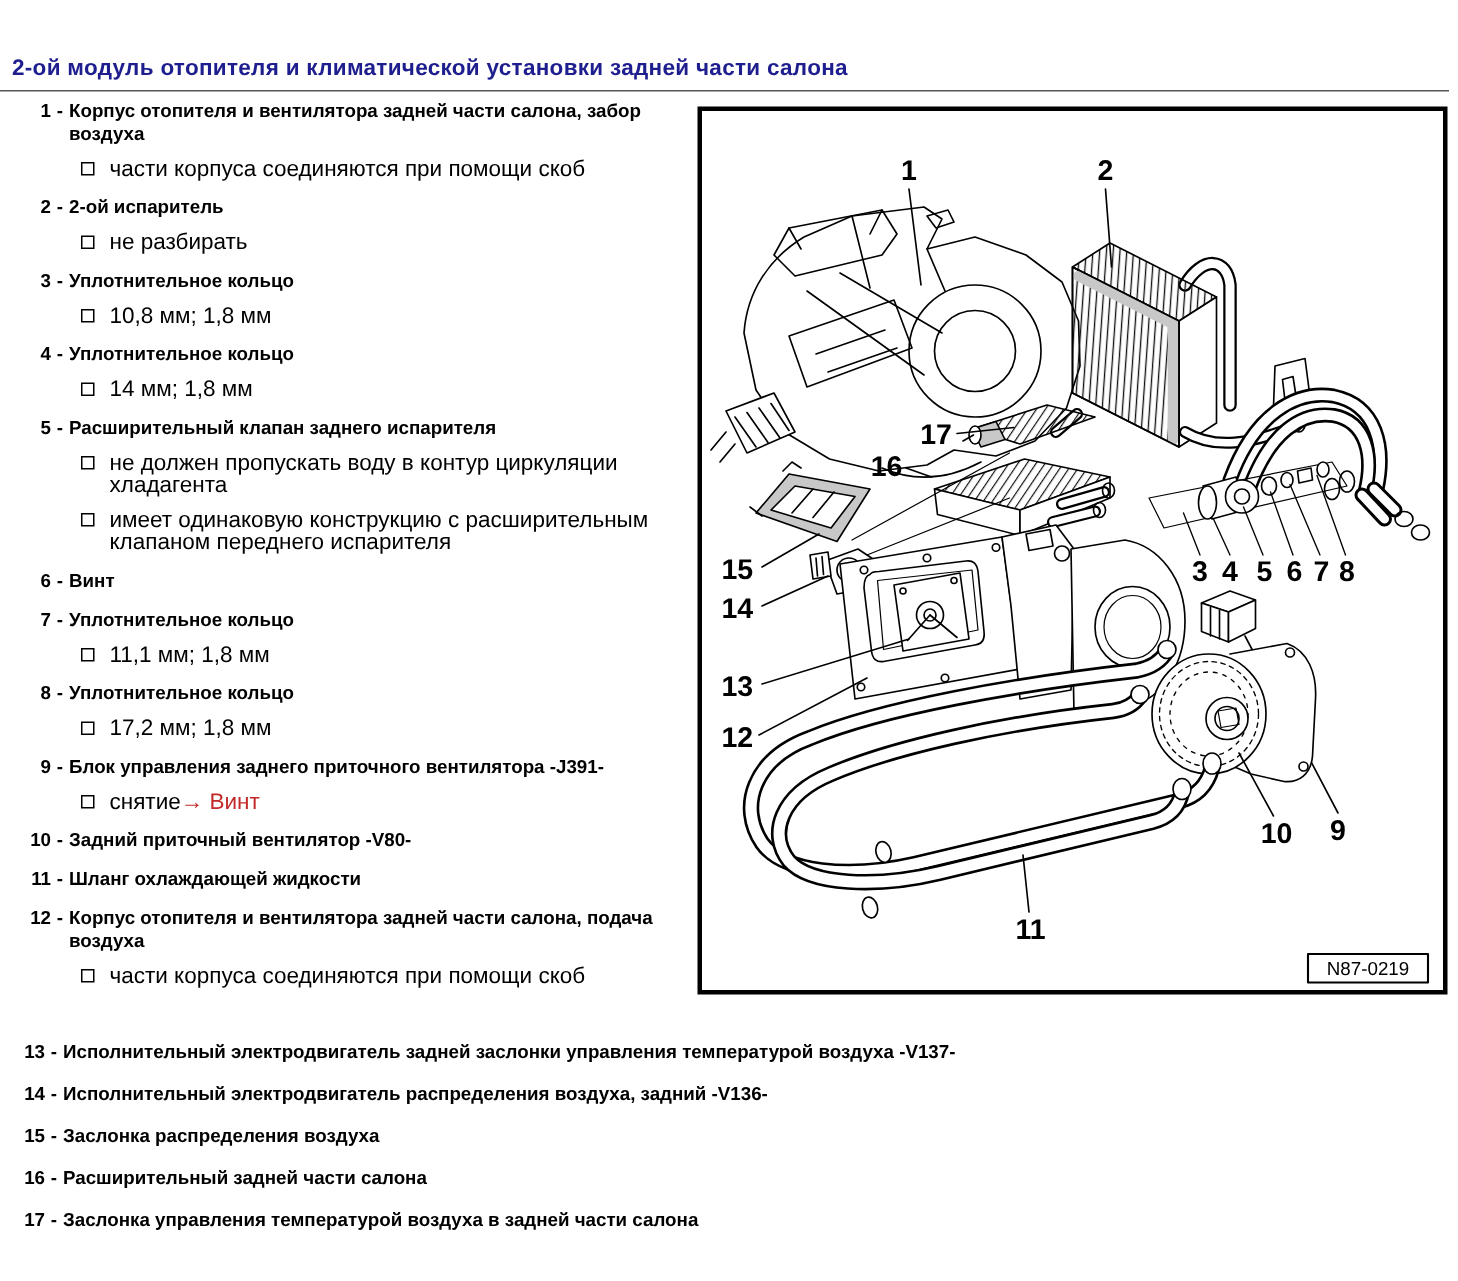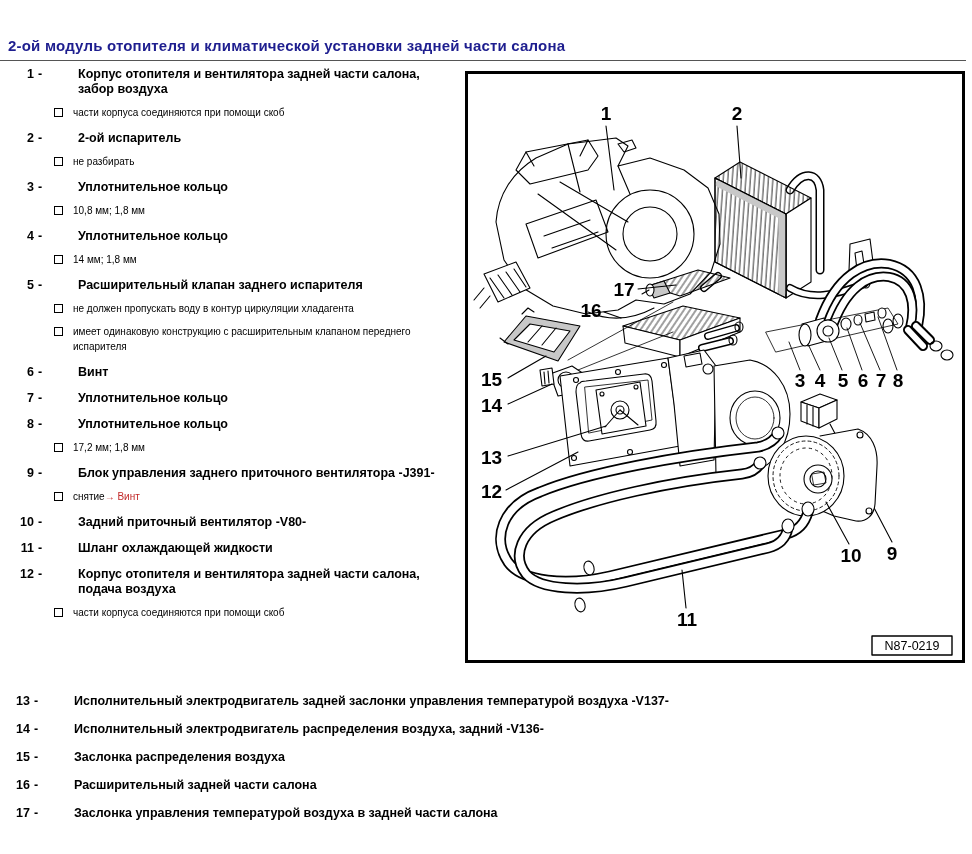--- a/index.html
+++ b/index.html
@@ -13,25 +13,25 @@
   }
   .title-rule{position:absolute;left:0;top:60px;width:966px;border-top:1px solid #555;height:0;}
 
   .parts-list-left{position:absolute;left:6px;top:67px;width:452px;}
   .parts-list-bottom{position:absolute;left:6px;top:694px;width:960px;}
 
   .part-item{margin-bottom:11px;}
   .part-head{display:flex;line-height:15px;font-size:12.5px;font-weight:bold;}
   .part-num{width:28px;text-align:right;flex:0 0 auto;}
   .part-dash{width:12px;text-align:center;flex:0 0 auto;}
-  .part-title{flex:1;margin-left:32px;}
+  .part-title{flex:1;}
   .parts-list-bottom .part-num{width:24px;}
   .parts-list-bottom .part-item{margin-bottom:13px;}
 
-  .part-note{display:flex;margin-left:48px;margin-top:8px;line-height:15px;font-size:10px;}
+  .part-note{display:flex;margin-left:48px;margin-top:8px;line-height:15px;font-size:15px;}
   .note-square{flex:0 0 auto;width:7px;height:7px;border:1px solid #000;margin:3px 10px 0 0;}
   .note-text{white-space:pre-wrap;}
   .note-link{color:#c22a2a;cursor:pointer;}
 
   .diagram-frame{
     position:absolute;left:465px;top:71px;width:494px;height:586px;
     border:3px solid #000;background:#fff;
   }
   .diagram-frame svg{display:block;}
   text.callout{font-family:"Liberation Sans",sans-serif;font-size:19px;font-weight:bold;fill:#000;}
@@ -108,20 +108,24 @@
         <span class="part-num">6</span>
         <span class="part-dash">-</span>
         <span class="part-title">Винт</span>
       </div>
     </div>
     <div class="part-item">
       <div class="part-head">
         <span class="part-num">7</span>
         <span class="part-dash">-</span>
         <span class="part-title">Уплотнительное кольцо</span>
+      </div>
+      <div class="part-note">
+        <span class="note-square"></span>
+        <span class="note-text">11,1 мм; 1,8 мм</span>
       </div>
     </div>
     <div class="part-item">
       <div class="part-head">
         <span class="part-num">8</span>
         <span class="part-dash">-</span>
         <span class="part-title">Уплотнительное кольцо</span>
       </div>
       <div class="part-note">
         <span class="note-square"></span>

